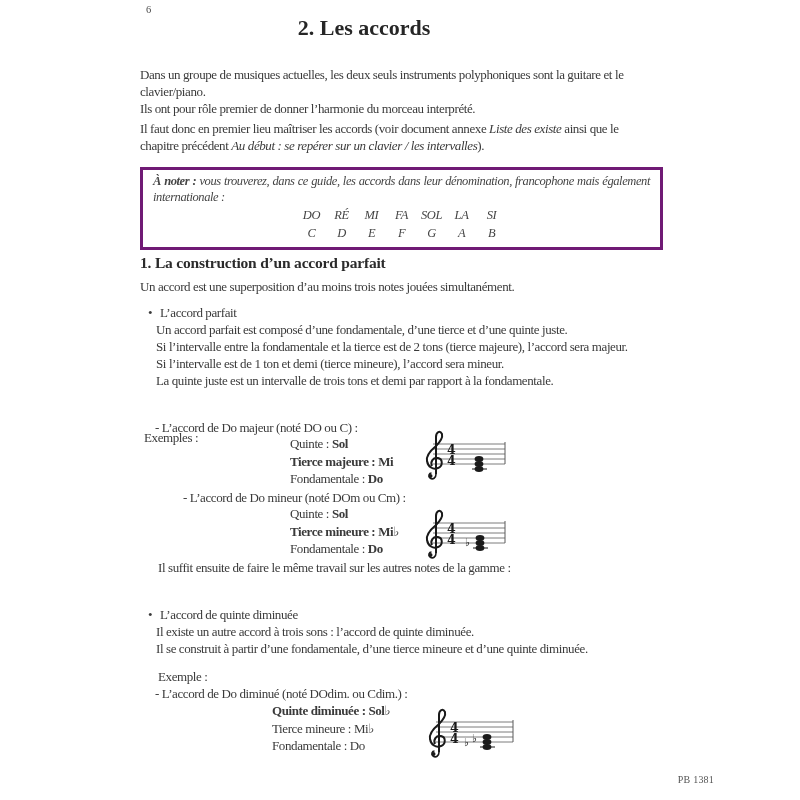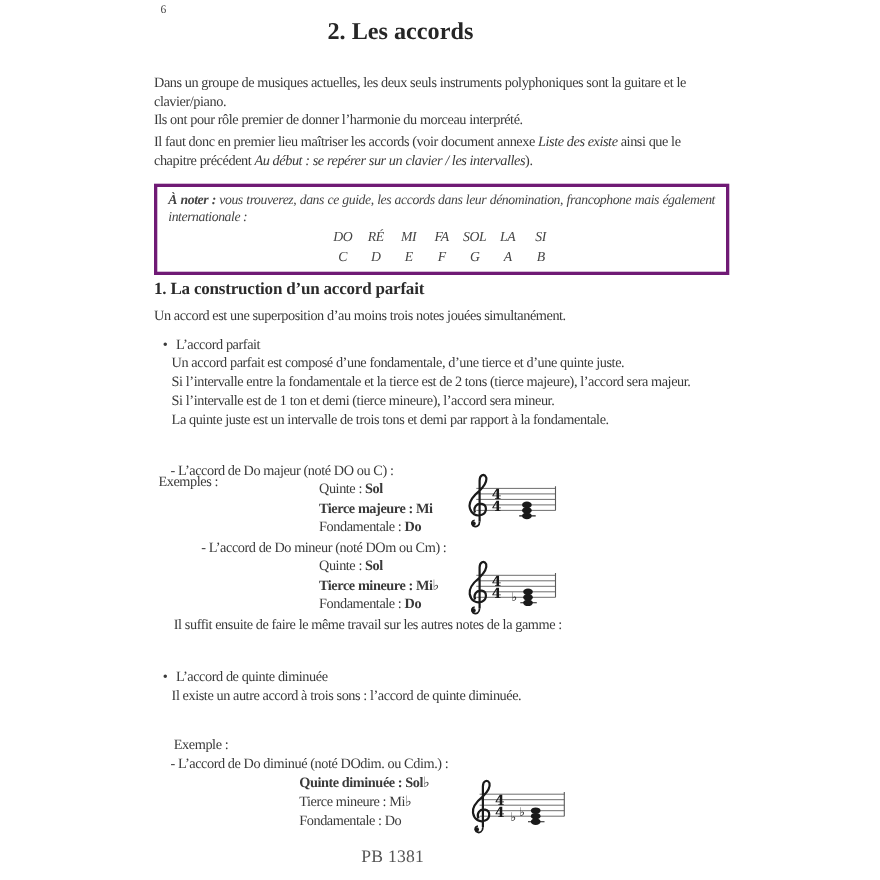--- a/index.html
+++ b/index.html
@@ -20,21 +20,21 @@
   .notebox .justify{text-align:justify;}
   .notelabel{font-weight:bold;}
   .solfgrid{display:grid;grid-template-columns:repeat(7,30px);justify-content:center;margin-top:2px;}
   .solfgrid span{text-align:center;}
   .h2{font-weight:bold;font-size:15.5px;letter-spacing:-0.2px;color:#2b2b2b;}
   .bullet-row{display:flex;}
   .bullet-mark{width:12px;}
   .indent{margin-left:8px;}
   .chordlabels{line-height:17.5px;}
   .b{font-weight:bold;}
-  .footer{width:714px;text-align:center;font-size:16px;letter-spacing:0.2px;color:#555;}
+  .footer{width:714px;text-align:right;font-size:10px;letter-spacing:0.2px;color:#555;}
   .staff svg{display:block;}
 </style>
 </head>
 <body>
 
 <div class="page">
 
   <div class="abs pagenum" style="left:146px;top:1px;">6</div>
 
   <div class="abs title" style="top:19px;">2. Les accords</div>
@@ -158,20 +158,21 @@
   </div>
 
   <div class="abs nowrap" style="left:158px;top:559px;">Il suffit ensuite de faire le même travail sur les autres notes de la gamme :</div>
 
   <div class="abs" style="left:148px;top:606px;">
     <div class="bullet-row">
       <span class="bullet-mark">•</span>
       <span class="nowrap">L’accord de quinte diminuée</span>
     </div>
     <div class="indent nowrap">Il existe un autre accord à trois sons : l’accord de quinte diminuée.</div>
+    <div class="indent nowrap">Il se construit à partir d’une fondamentale, d’une tierce mineure et d’une quinte diminuée.</div>
   </div>
 
   <div class="abs nowrap" style="left:158px;top:668px;">Exemple :</div>
   <div class="abs nowrap" style="left:155px;top:685px;">- L’accord de Do diminué (noté DOdim. ou Cdim.) :</div>
 
   <div class="abs chordlabels" style="left:272px;top:702px;">
     <div class="nowrap b">Quinte diminuée : Sol♭</div>
     <div class="nowrap">Tierce mineure : Mi♭</div>
     <div class="nowrap">Fondamentale : Do</div>
   </div>

